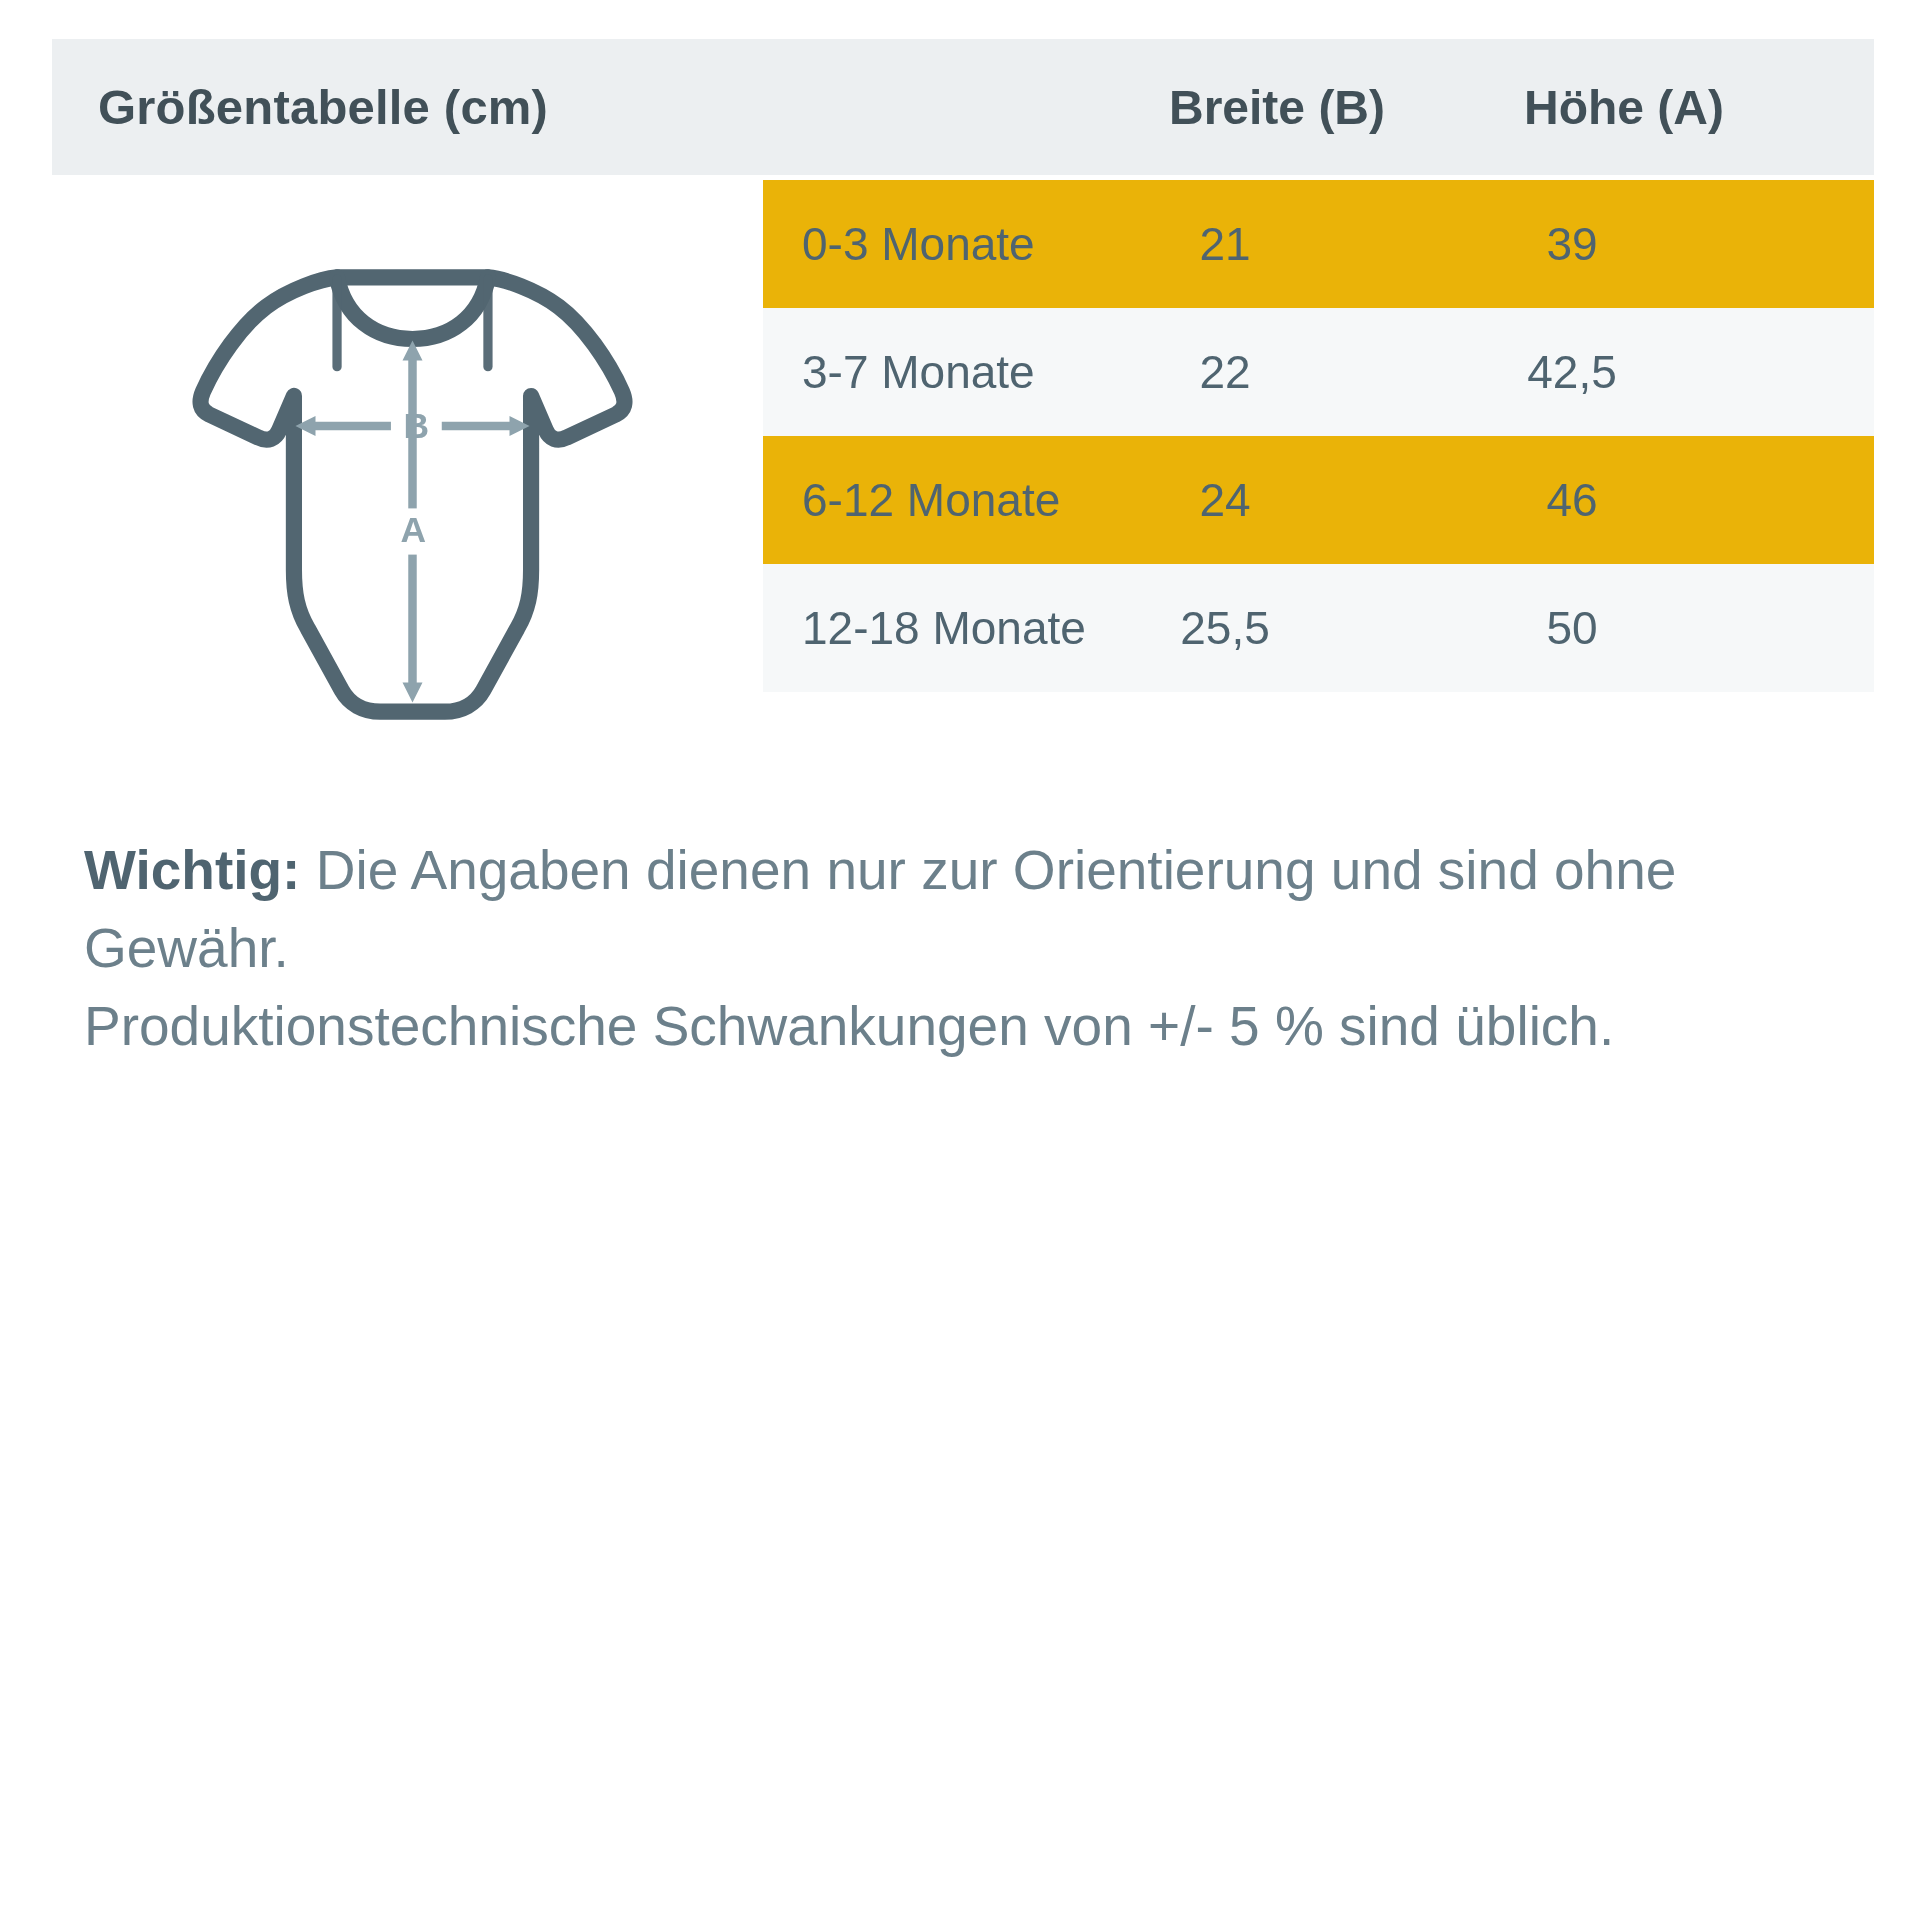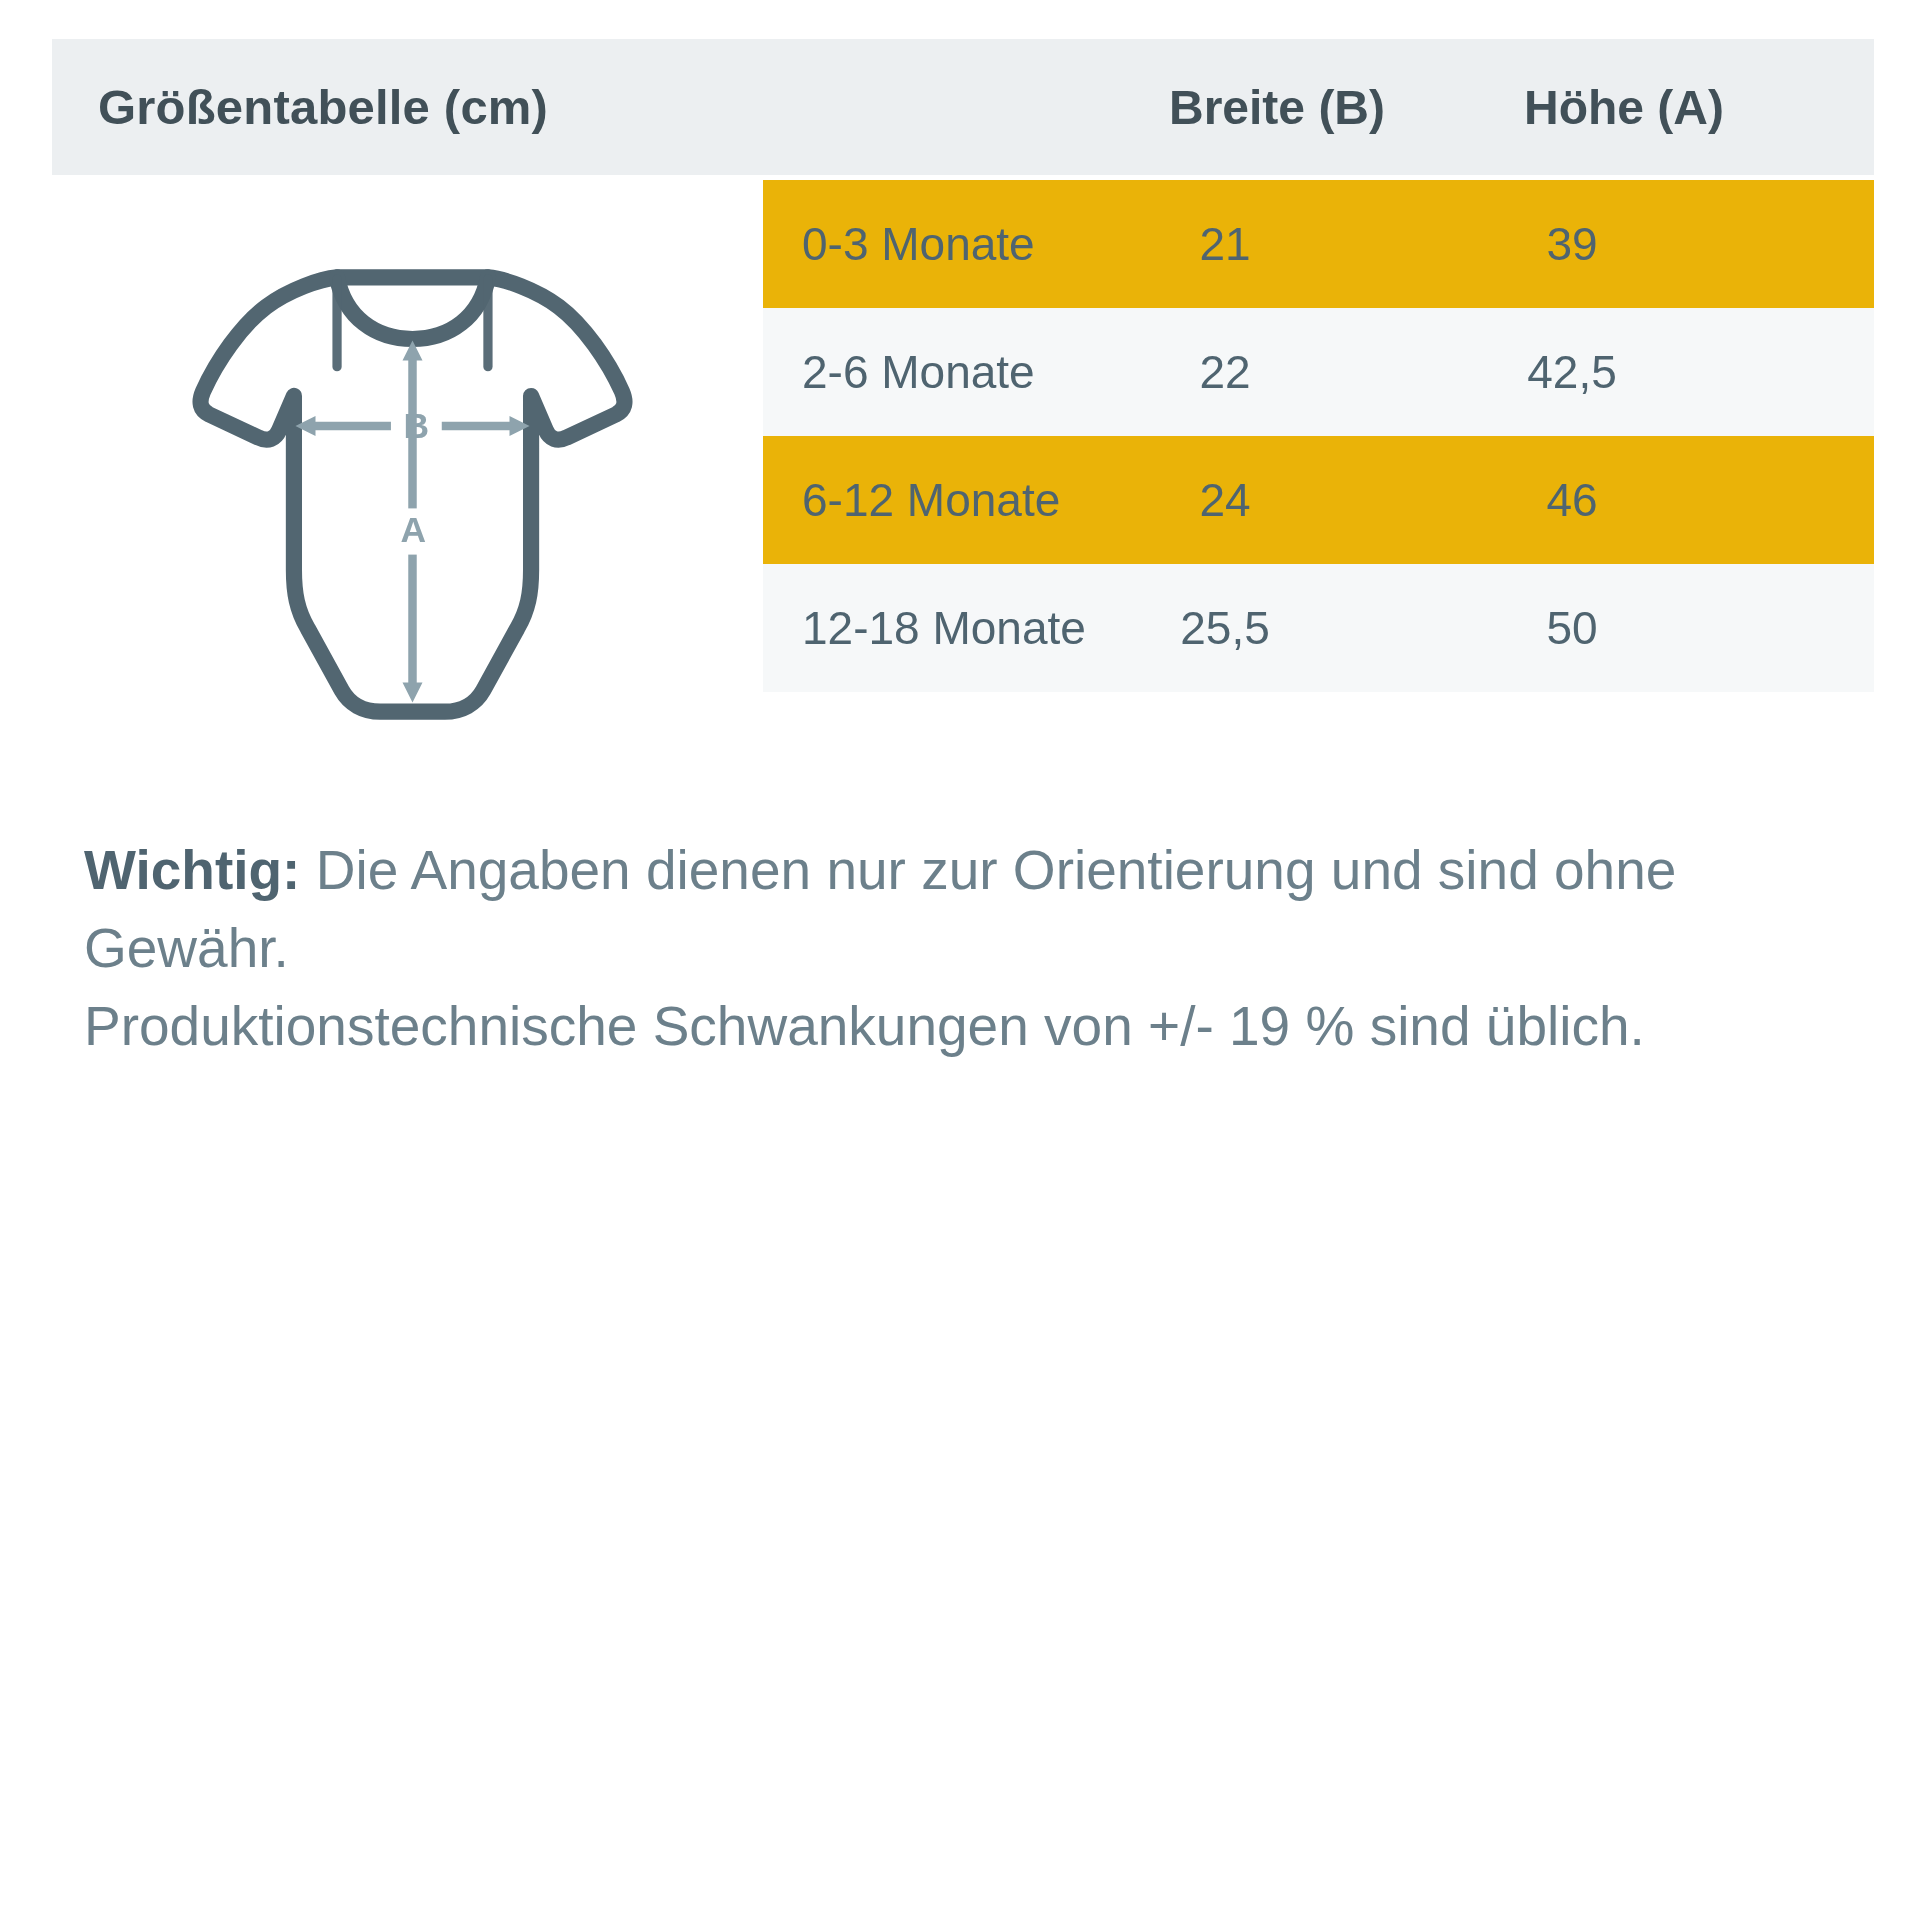--- a/index.html
+++ b/index.html
@@ -200,38 +200,38 @@
 
   <div class="table-area">
 
     <div class="row">
       <div class="cell-size">0-3 Monate</div>
       <div class="cell-b">21</div>
       <div class="cell-a">39</div>
     </div>
 
     <div class="row alt">
-      <div class="cell-size">2-6 Monate</div>
+      <div class="cell-size">3-7 Monate</div>
       <div class="cell-b">22</div>
       <div class="cell-a">42,5</div>
     </div>
 
     <div class="row">
       <div class="cell-size">6-12 Monate</div>
       <div class="cell-b">24</div>
       <div class="cell-a">46</div>
     </div>
 
     <div class="row alt">
       <div class="cell-size">12-18 Monate</div>
       <div class="cell-b">25,5</div>
       <div class="cell-a">50</div>
     </div>
 
   </div>
 
   <div class="footnote">
     <span style="font-weight: bold; color: rgb(79, 100, 112);">Wichtig:</span><span> Die Angaben dienen nur zur Orientierung und sind ohne Gewähr.</span><br>
-    <span>Produktionstechnische Schwankungen von +/- 19 % sind üblich.</span>
+    <span>Produktionstechnische Schwankungen von +/- 5 % sind üblich.</span>
   </div>
 
 </div>
 
 
 </body></html>

